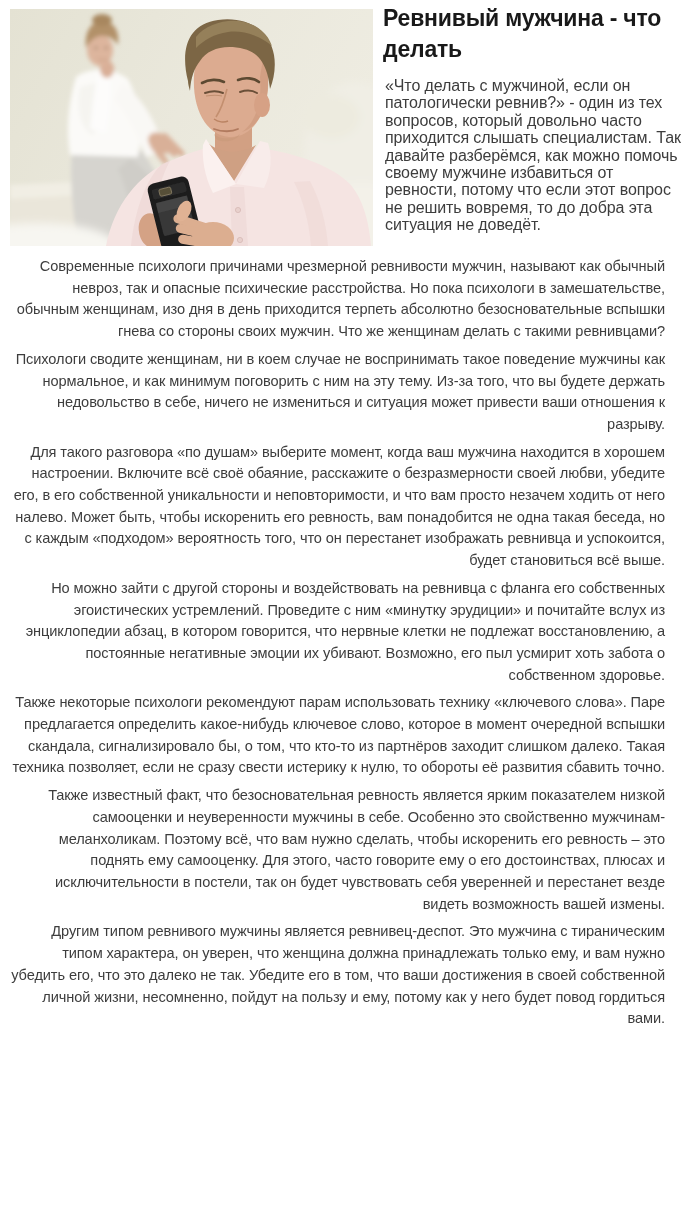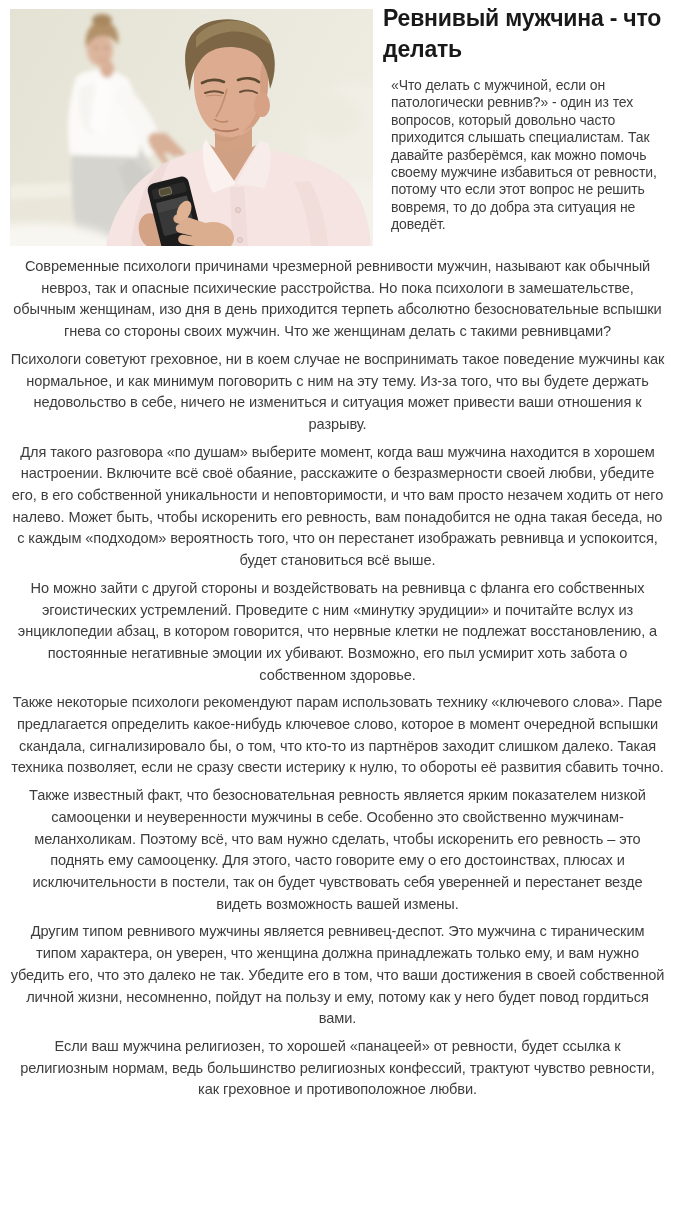--- a/index.html
+++ b/index.html
@@ -37,37 +37,37 @@
   }
   .page-title {
     font-size: 23px;
     line-height: 31px;
     font-weight: 700;
     color: #191919;
     margin: 0 0 12px 0;
     letter-spacing: -0.2px;
   }
   .intro {
-    font-size: 14px;
+    font-size: 16px;
     line-height: 17.4px;
     letter-spacing: -0.1px;
     color: #3d3d3d;
-    margin: 8px;
+    margin: 2px;
   }
   .article-body {
     margin: 10px 26px 0 10px;
     width: 655px;
   }
   .article-body p {
     font-size: 14.6px;
     line-height: 21.7px;
     letter-spacing: -0.1px;
     color: #3d3d3d;
     margin: 0 0 6px 0;
-    text-align: center;
+    text-align: right;
   }
 </style>
 </head>
 <body>
 
 <div class="page">
 
   <div class="top-section">
 
     <div class="hero-photo" title="Женщина наблюдает за мужчиной, который смотрит в чёрный телефон">
@@ -172,22 +172,21 @@
 
     <div class="right-col">
       <h1 class="page-title">Ревнивый мужчина - что делать</h1>
       <p class="intro">«Что делать с мужчиной, если он патологически ревнив?» - один из тех вопросов, который довольно часто приходится слышать специалистам. Так давайте разберёмся, как можно помочь своему мужчине избавиться от ревности, потому что если этот вопрос не решить вовремя, то до добра эта ситуация не доведёт.</p>
     </div>
 
   </div>
 
   <div class="article-body">
     <p>Современные психологи причинами чрезмерной ревнивости мужчин, называют как обычный невроз, так и опасные психические расстройства. Но пока психологи в замешательстве, обычным женщинам, изо дня в день приходится терпеть абсолютно безосновательные вспышки гнева со стороны своих мужчин. Что же женщинам делать с такими ревнивцами?</p>
-    <p>Психологи советуют греховное, ни в коем случае не воспринимать такое поведение мужчины как нормальное, и как минимум поговорить с ним на эту тему. Из-за того, что вы будете держать недовольство в себе, ничего не измениться и ситуация может привести ваши отношения к разрыву.</p>
+    <p>Психологи сводите женщинам, ни в коем случае не воспринимать такое поведение мужчины как нормальное, и как минимум поговорить с ним на эту тему. Из-за того, что вы будете держать недовольство в себе, ничего не измениться и ситуация может привести ваши отношения к разрыву.</p>
     <p>Для такого разговора «по душам» выберите момент, когда ваш мужчина находится в хорошем настроении. Включите всё своё обаяние, расскажите о безразмерности своей любви, убедите его, в его собственной уникальности и неповторимости, и что вам просто незачем ходить от него налево. Может быть, чтобы искоренить его ревность, вам понадобится не одна такая беседа, но с каждым «подходом» вероятность того, что он перестанет изображать ревнивца и успокоится, будет становиться всё выше.</p>
     <p>Но можно зайти с другой стороны и воздействовать на ревнивца с фланга его собственных эгоистических устремлений. Проведите с ним «минутку эрудиции» и почитайте вслух из энциклопедии абзац, в котором говорится, что нервные клетки не подлежат восстановлению, а постоянные негативные эмоции их убивают. Возможно, его пыл усмирит хоть забота о собственном здоровье.</p>
     <p>Также некоторые психологи рекомендуют парам использовать технику «ключевого слова». Паре предлагается определить какое-нибудь ключевое слово, которое в момент очередной вспышки скандала, сигнализировало бы, о том, что кто-то из партнёров заходит слишком далеко. Такая техника позволяет, если не сразу свести истерику к нулю, то обороты её развития сбавить точно.</p>
     <p>Также известный факт, что безосновательная ревность является ярким показателем низкой самооценки и неуверенности мужчины в себе. Особенно это свойственно мужчинам-меланхоликам. Поэтому всё, что вам нужно сделать, чтобы искоренить его ревность – это поднять ему самооценку. Для этого, часто говорите ему о его достоинствах, плюсах и исключительности в постели, так он будет чувствовать себя уверенней и перестанет везде видеть возможность вашей измены.</p>
     <p>Другим типом ревнивого мужчины является ревнивец-деспот. Это мужчина с тираническим типом характера, он уверен, что женщина должна принадлежать только ему, и вам нужно убедить его, что это далеко не так. Убедите его в том, что ваши достижения в своей собственной личной жизни, несомненно, пойдут на пользу и ему, потому как у него будет повод гордиться вами.</p>
-    <p>Если ваш мужчина религиозен, то хорошей «панацеей» от ревности, будет ссылка к религиозным нормам, ведь большинство религиозных конфессий, трактуют чувство ревности, как греховное и противоположное любви.</p>
   </div>
 
 </div>
 
 </body></html>

